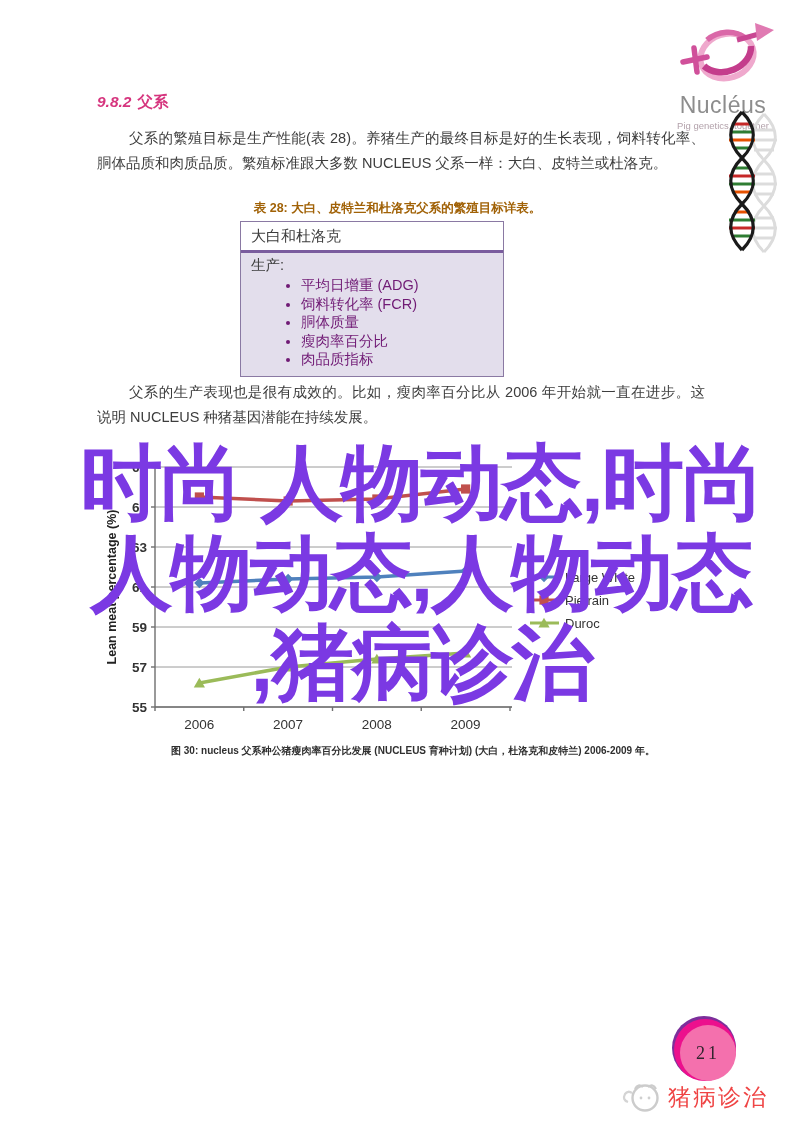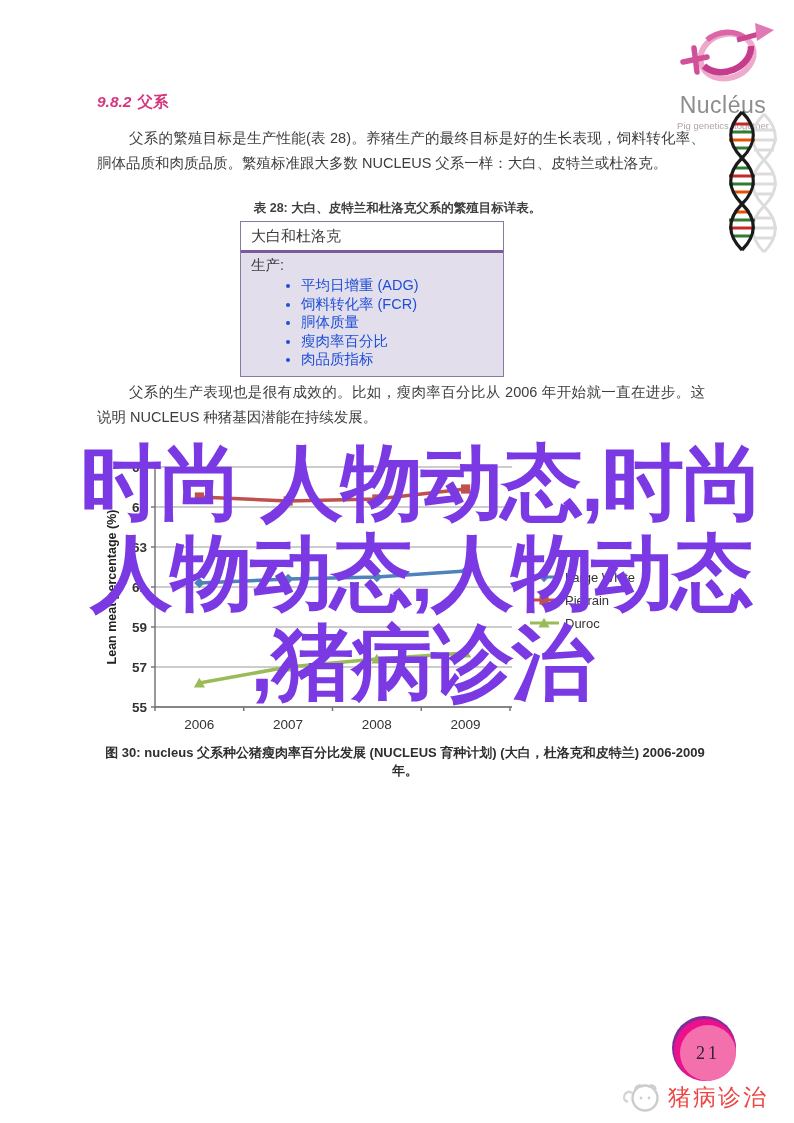--- a/index.html
+++ b/index.html
@@ -17,43 +17,43 @@
   .dna { position:absolute; left:710px; top:102px; }
 
   
   .section-heading { position:absolute; left:97px; top:92px; font-size:15.5px; font-weight:bold; color:#d6357e; }
   .section-heading .num { font-style:italic; margin-right:6px; }
   .para { position:absolute; left:97px; width:608px; font-size:14.5px; line-height:25px; color:#3d3d3d; text-indent:2.2em; text-align:justify; }
   .para1 { top:126px; }
   .para2 { top:380px; }
 
   
-  .table-caption { position:absolute; left:90px; top:200px; width:615px; text-align:center; font-size:12.5px; font-weight:bold; color:#404040; }
+  .table-caption { position:absolute; left:90px; top:200px; width:615px; text-align:center; font-size:12.5px; font-weight:bold; color:#a16207; }
   .goal-table { position:absolute; left:240px; top:221px; width:264px; border:1px solid #8a79a3; }
   .gt-header { background:#ffffff; font-size:15px; color:#3d3d3d; padding:5px 10px 4px 10px; border-bottom:3px solid #7a5c9e; }
   .gt-body { background:#e3deec; padding:3px 19px 7px 0; }
   .gt-group { font-size:14.5px; color:#3d3d3d; padding-left:10px; line-height:19px; }
   .gt-body ul { list-style:disc; padding-left:60px; margin-top:1px; }
-  .gt-body li { font-size:14.5px; color:#1d4ed8; line-height:18.6px; }
+  .gt-body li { font-size:14.5px; color:#701a75; line-height:18.6px; }
 
   
   .chart-wrap { position:absolute; left:90px; top:430px; }
   .ytick { font:700 13.5px "Liberation Sans","DejaVu Sans",sans-serif; fill:#333333; }
   .xtick { font:400 13.5px "Liberation Sans","DejaVu Sans",sans-serif; fill:#333333; }
   .ylab  { font:700 12.5px "Liberation Sans","DejaVu Sans",sans-serif; fill:#222222; }
   .legend{ font:400 13px "Liberation Sans","DejaVu Sans",sans-serif; fill:#333333; }
 
   
   .overlay { position:absolute; left:0; top:438px; width:794px; text-align:center;
              font-size:82px; line-height:90px; font-weight:700; color:#7b39e3;
              letter-spacing:-2px; white-space:nowrap; }
 
   
-  .fig-caption { position:absolute; left:96px; top:744px; width:618px; text-align:center;
-                 font-size:13px; font-weight:bold; color:#2f2f2f; }
+  .fig-caption { position:absolute; left:104px; top:744px; width:618px; text-align:center;
+                 font-size:10px; font-weight:bold; color:#2f2f2f; }
 
   
   .badge { position:absolute; left:672px; top:1016px; width:68px; height:68px; }
   .badge .c1 { position:absolute; left:0; top:0; width:64px; height:64px; border-radius:50%; background:#7c2f9b; }
   .badge .c2 { position:absolute; left:2px; top:3px; width:62px; height:62px; border-radius:50%; background:#ec108d; }
   .badge .c3 { position:absolute; left:8px; top:9px; width:56px; height:56px; border-radius:50%; background:#f470ad; }
   .badge .num { position:absolute; left:8px; top:9px; width:56px; height:56px; display:flex; align-items:center; justify-content:center;
                 font-family:"Liberation Serif","DejaVu Serif",serif; font-size:18px; color:#32252e; letter-spacing:3px; }
 
   

